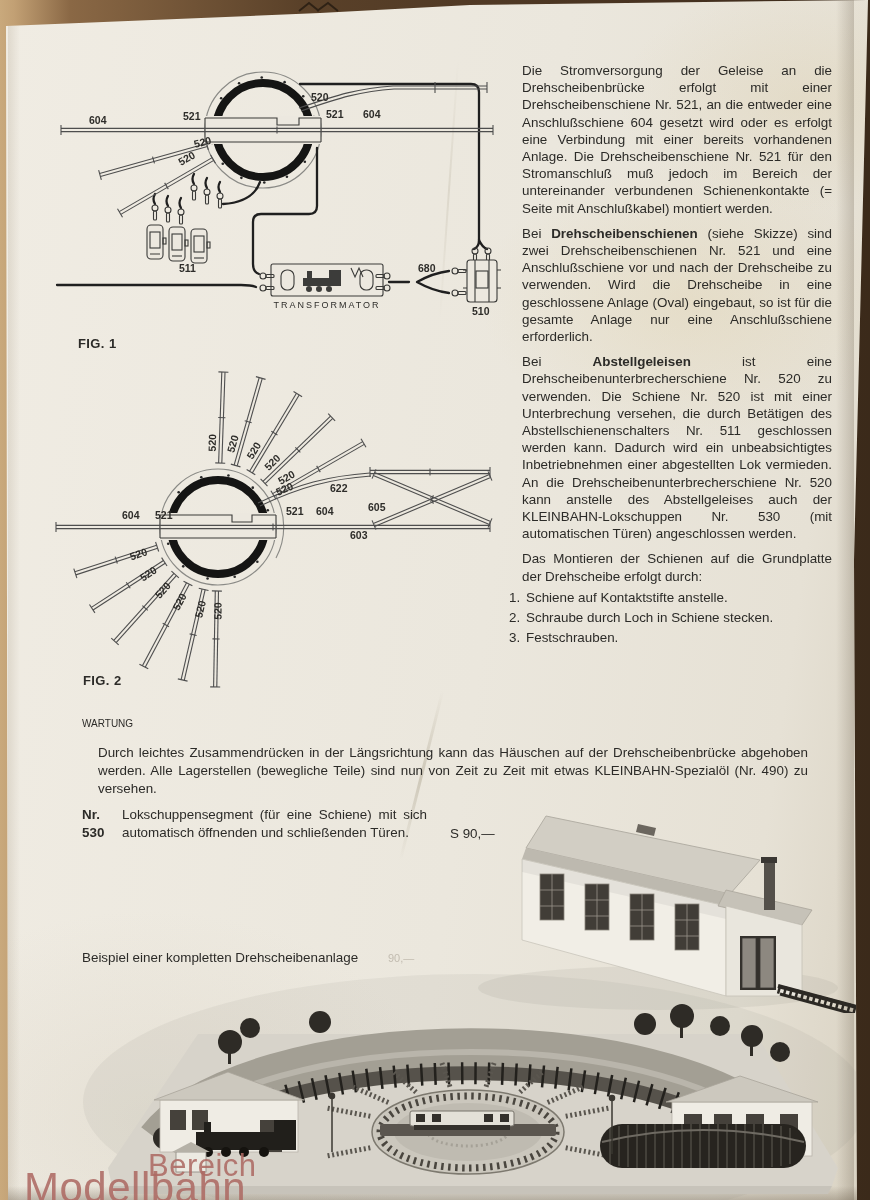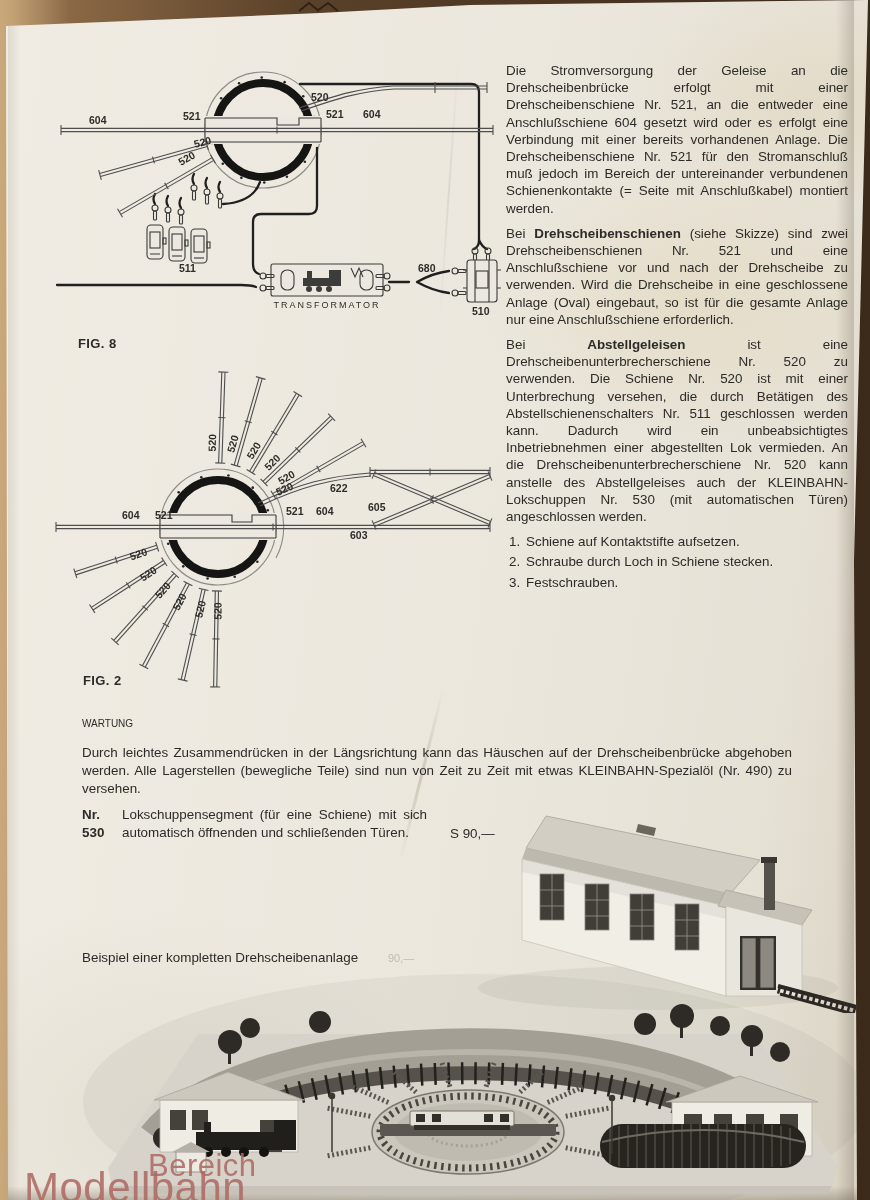--- a/index.html
+++ b/index.html
@@ -15,21 +15,21 @@
       radial-gradient(420px 300px at 150px 1120px, rgba(205,196,178,.25), transparent 70%),
       linear-gradient(98deg,#f0ece3 0%,#ebe7dd 55%,#e6e1d5 85%,#d9d2c2 100%);}
   .edge-r{left:836px;top:0;width:18px;height:1200px;background:linear-gradient(to right,transparent,rgba(60,45,25,.20));}
   .edge-l{left:8px;top:0;width:12px;height:1200px;background:linear-gradient(to right,rgba(120,100,70,.14),transparent);}
   .edge-b{left:0;bottom:0;width:100%;height:14px;background:linear-gradient(to bottom,transparent,rgba(70,55,35,.28));}
   .crease1{left:420px;top:688px;width:3px;height:175px;transform:rotate(14deg);
     background:linear-gradient(to bottom,rgba(150,140,115,0),rgba(150,140,115,.35),rgba(150,140,115,0));}
   .crease2{left:448px;top:60px;width:2px;height:260px;transform:rotate(4deg);
     background:linear-gradient(to bottom,rgba(150,140,115,0),rgba(150,140,115,.18),rgba(150,140,115,0));}
   .col{left:506px;top:62px;width:342px;color:#2c2b28;font-size:13.4px;line-height:17.2px;}
-  .jp{text-align:justify;margin:0 0 8px;hyphens:auto;}
+  .jp{text-align:justify;margin:0 16px 8px;hyphens:auto;}
   .col ol{margin:2px 0 0;padding-left:18px;}
   .col li{text-align:justify;margin:0 0 3px;padding-left:2px;}
   .figcap{font-weight:bold;font-size:13px;color:#2c2b28;letter-spacing:.4px;}
   .wh{left:82px;top:718px;font-weight:normal;font-size:10px;color:#2c2b28;}
   .wb{left:82px;top:744px;width:710px;color:#2c2b28;font-size:13.4px;line-height:18px;}
   .item530{left:82px;top:806px;width:420px;color:#2c2b28;font-size:13.4px;line-height:17.6px;}
   .itemno{font-weight:bold;display:inline-block;vertical-align:top;width:40px;}
   .itemdesc{display:inline-block;vertical-align:top;width:305px;text-align:justify;}
   .itemprice{position:absolute;left:368px;top:19px;white-space:nowrap;}
   .excap{left:82px;top:950px;font-size:13.4px;color:#2c2b28;}
@@ -231,28 +231,29 @@
         <text class="dl" transform="translate(126,110) rotate(-30)">520</text>
         <text class="dl" x="256" y="45">520</text>
         <text class="dl" x="271" y="62">521</text>
         <text class="dl" x="308" y="62">604</text>
         <text class="dl" x="124" y="216">511</text>
         <text class="dl" x="363" y="216">680</text>
         <text class="dl" x="417" y="259">510</text>
         <text class="tl" x="272" y="252" text-anchor="middle">TRANSFORMATOR</text>
       </g>
     </svg>
-    <div class="abs figcap" style="left:78px;top:336px">FIG. 8</div>
+    <div class="abs figcap" style="left:78px;top:336px">FIG. 1</div>
 
     <div class="abs col">
       <p class="jp">Die Stromversorgung der Geleise an die Drehscheibenbrücke erfolgt mit einer Drehscheibenschiene Nr. 521, an die entweder eine Anschlußschiene 604 gesetzt wird oder es erfolgt eine Verbindung mit einer bereits vorhandenen Anlage. Die Drehscheibenschiene Nr. 521 für den Stromanschluß muß jedoch im Bereich der untereinander verbundenen Schienenkontakte (= Seite mit Anschlußkabel) montiert werden.</p>
       <p class="jp"><span>Bei </span><b>Drehscheibenschienen</b><span> (siehe Skizze) sind zwei Drehscheibenschienen Nr. 521 und eine Anschlußschiene vor und nach der Drehscheibe zu verwenden. Wird die Drehscheibe in eine geschlossene Anlage (Oval) eingebaut, so ist für die gesamte Anlage nur eine Anschlußschiene erforderlich.</span></p>
       <p class="jp"><span>Bei </span><b>Abstellgeleisen</b><span> ist eine Drehscheibenunterbrecherschiene Nr. 520 zu verwenden. Die Schiene Nr. 520 ist mit einer Unterbrechung versehen, die durch Betätigen des Abstellschienenschalters Nr. 511 geschlossen werden kann. Dadurch wird ein unbeabsichtigtes Inbetriebnehmen einer abgestellten Lok vermieden. An die Drehscheibenunterbrecherschiene Nr. 520 kann anstelle des Abstellgeleises auch der KLEINBAHN-Lokschuppen Nr. 530 (mit automatischen Türen) angeschlossen werden.</span></p>
+      <p class="jp" style="margin-bottom:4px">Das Montieren der Schienen auf die Grundplatte der Drehscheibe erfolgt durch:</p>
       <ol>
-        <li>Schiene auf Kontaktstifte aufsetzen.</li>
+        <li>Schiene auf Kontaktstifte anstelle.</li>
         <li>Schraube durch Loch in Schiene stecken.</li>
         <li>Festschrauben.</li>
       </ol>
     </div>
 
     <svg id="fig2svg" class="abs" style="left:52px;top:362px" width="442" height="330" viewBox="0 0 442 330">
       <circle cx="166" cy="165" r="58" class="thinline"></circle>
       <path d="M224,134 A66,66 0 0 1 224,196" class="thinline"></path>
       <circle cx="166" cy="165" r="47" stroke="#151514" stroke-width="8" fill="none"></circle>
       <g id="fig2deco">

